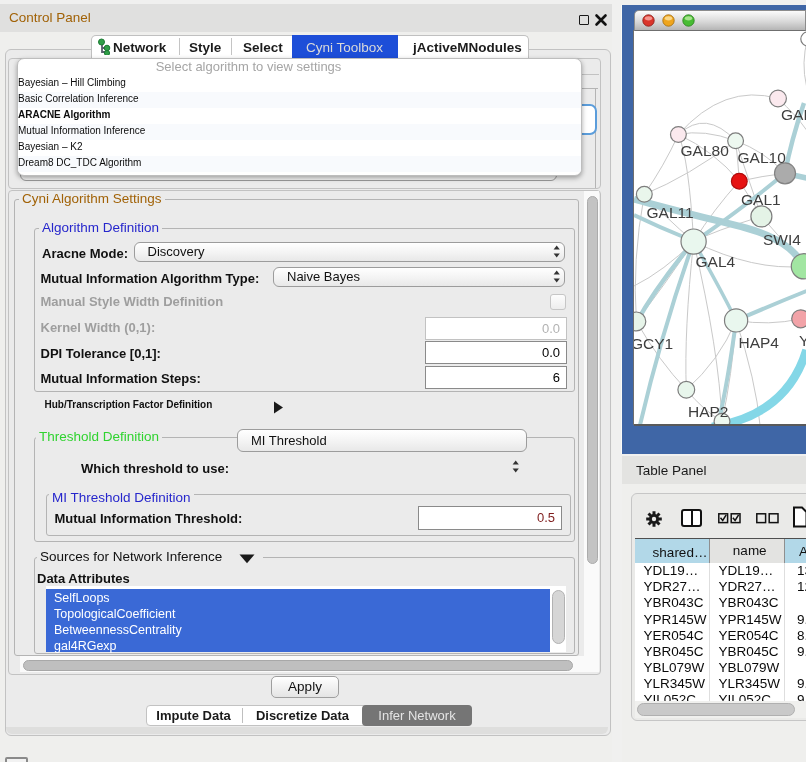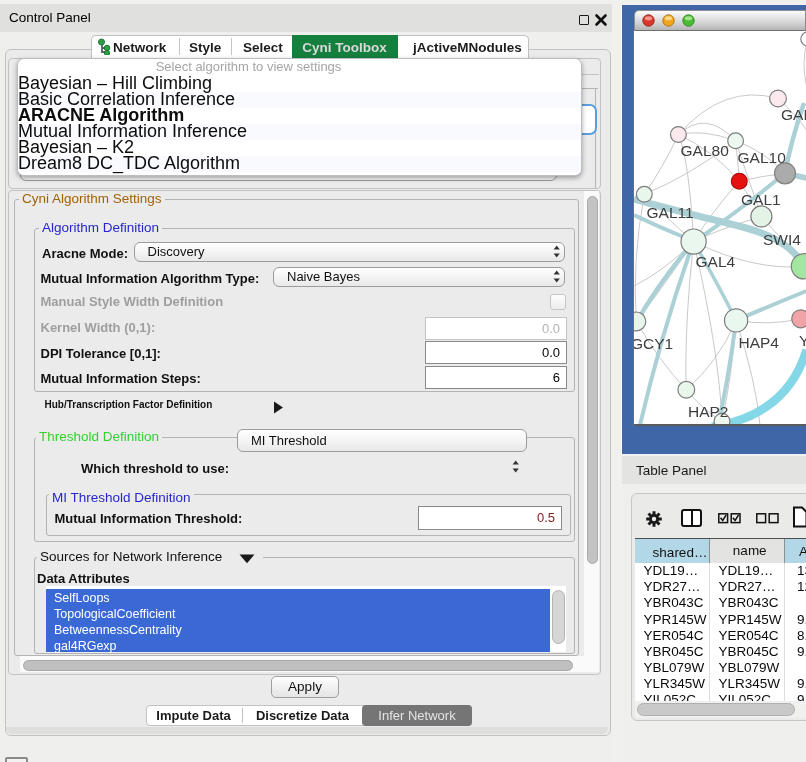--- a/index.html
+++ b/index.html
@@ -12,21 +12,21 @@
   .field{position:absolute;background:#fff;text-align:right;font-size:13px;
          display:flex;align-items:center;justify-content:flex-end;padding-right:6px;box-sizing:border-box;}
   .combo{position:absolute;border:1px solid #9c9c9c;border-radius:6px;
          background:linear-gradient(#ffffff,#f2f2f2 60%,#e8e8e8);box-sizing:border-box;
          display:flex;align-items:center;font-size:13px;color:#111;}
 </style>
 </head>
 <body>
 
 <div class="abs" style="left:0;top:4px;width:612px;height:27.5px;background:#e0e0df;border-bottom:1px solid #c9c9c7;"></div>
-<div class="abs" style="left:9px;top:10px;font-size:13.5px;color:#000000;">Control Panel</div>
+<div class="abs" style="left:9px;top:10px;font-size:13.5px;color:#a16207;">Control Panel</div>
 
 <div class="abs" style="left:578.5px;top:14.5px;width:8.5px;height:8.5px;border:1.6px solid #1a1a1a;border-radius:1px;"></div>
 <svg class="abs" style="left:594px;top:13px;" width="14" height="14" viewBox="0 0 14 14">
   <path d="M2.5 2.5 L11.5 11.5 M11.5 2.5 L2.5 11.5" stroke="#111" stroke-width="2.6" stroke-linecap="round"></path>
 </svg>
 
 <div class="abs" style="left:0;top:31.5px;width:612px;height:730px;background:#efefed;"></div>
 
 <div class="abs" style="left:5px;top:49px;width:604px;height:685px;border:1px solid #c2c2c2;border-radius:6px;background:#ebebeb;"></div>
 
@@ -35,40 +35,40 @@
   <path d="M6 6 L6 14 L10 14 M6 10 L10 10" stroke="#5a5f6e" stroke-width="1.8" fill="none"></path>
   <circle cx="5.5" cy="4" r="3" fill="#2f9e47" stroke="#1c7a33"></circle>
   <circle cx="11" cy="10" r="2.8" fill="#2f9e47" stroke="#1c7a33"></circle>
   <circle cx="11" cy="15" r="2.6" fill="#2f9e47" stroke="#1c7a33"></circle>
 </svg>
 <div class="abs" style="left:113px;top:40px;font-size:13.5px;font-weight:bold;color:#1c1c1c;">Network</div>
 <div class="abs" style="left:178.8px;top:38px;width:1px;height:17px;background:#c4c4c4;"></div>
 <div class="abs" style="left:189px;top:40px;font-size:13.5px;font-weight:bold;color:#1c1c1c;">Style</div>
 <div class="abs" style="left:231.3px;top:38px;width:1px;height:17px;background:#c4c4c4;"></div>
 <div class="abs" style="left:243px;top:40px;font-size:13.5px;font-weight:bold;color:#1c1c1c;">Select</div>
-<div class="abs" style="left:291.6px;top:34.5px;width:106px;height:25px;background:#15803d;display:flex;align-items:center;justify-content:center;font-size:13.5px;font-weight:bold;color:#d9d9d9;">Cyni Toolbox</div>
+<div class="abs" style="left:291.6px;top:34.5px;width:106px;height:25px;background:#1d4ed8;display:flex;align-items:center;justify-content:center;font-size:13.5px;font-weight:normal;color:#d9d9d9;">Cyni Toolbox</div>
 <div class="abs" style="left:413px;top:40px;font-size:13.5px;font-weight:bold;color:#1c1c1c;">jActiveMNodules</div>
 
 <div class="abs" style="left:8px;top:58px;width:591px;height:129px;border:1px solid #c2c2c2;border-radius:4px;background:#ebebeb;"></div>
 
 <div class="abs" style="left:578px;top:74px;width:21px;height:1px;background:#c2c2c2;"></div>
 <div class="abs" style="left:582px;top:88px;width:16px;height:1px;background:#b4b4b4;"></div>
 <div class="abs" style="left:595px;top:88px;width:1px;height:100px;background:#b4b4b4;"></div>
 
 <div class="abs" style="left:560px;top:104px;width:37px;height:31px;border:2.5px solid #5b9ddb;border-radius:7px;background:#fff;box-sizing:border-box;"></div>
 
 <div class="abs" style="left:20px;top:150px;width:537px;height:31px;border:1px solid #9a9a9a;border-radius:6px;background:#f4f4f4;box-sizing:border-box;"></div>
 
 <div class="abs" style="left:17px;top:57.5px;width:563px;height:116px;background:#fff;border:1px solid #bdbdbd;border-radius:7px;box-shadow:0 2px 5px rgba(0,0,0,0.35);overflow:hidden;">
   <div style="position:absolute;left:0;top:33.5px;width:563px;height:16px;background:#f8fafd;"></div>
   <div style="position:absolute;left:0;top:65.5px;width:563px;height:16px;background:#f8fafd;"></div>
   <div style="position:absolute;left:0;top:97.5px;width:563px;height:16px;background:#f8fafd;"></div>
 </div>
 <div class="abs" style="left:17px;top:59px;width:463px;height:13px;font-size:13px;color:#a5a5a5;text-align:center;">Select algorithm to view settings</div>
-<div class="abs" style="left:18px;top:75px;width:560px;font-size:18px;line-height:16px;color:#0c0c0c;">
+<div class="abs" style="left:18px;top:75px;width:560px;font-size:10px;line-height:16px;color:#0c0c0c;">
   Bayesian – Hill Climbing<br>
   Basic Correlation Inference<br>
   <b>ARACNE Algorithm</b><br>
   Mutual Information Inference<br>
   Bayesian – K2<br>
   Dream8 DC_TDC Algorithm
 </div>
 
 <div class="abs" style="left:8px;top:190px;width:591px;height:483px;border:1px solid #c2c2c2;border-radius:4px;background:#ebebeb;"></div>
 

